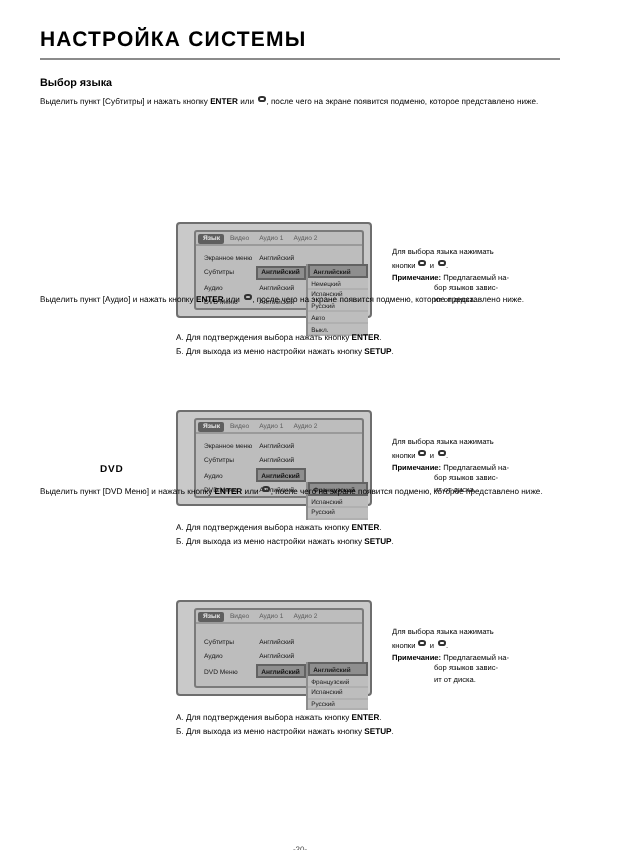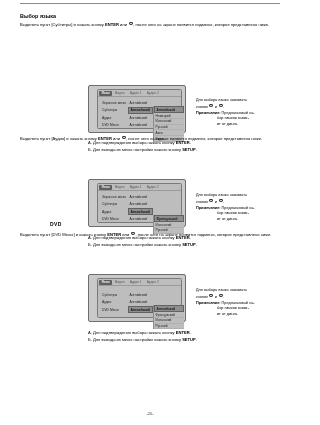--- a/index.html
+++ b/index.html
@@ -165,20 +165,21 @@
     text-align: center;
     font-size: 4px;
     color: #444;
   }
 </style>
 </head>
 <body>
 
 <div class="page">
 
+  <div class="title">НАСТРОЙКА СИСТЕМЫ</div>
   <div class="title-rule"></div>
 
   <div class="subhead">Выбор языка</div>
 
   <div class="para">
     <span>Выделить пункт [Субтитры] и нажать кнопку </span><b>ENTER</b><span> или </span><span class="glyph-ok"></span><span>, после чего на экране появится подменю, которое представлено ниже.</span>
   </div>
 
   <div class="osd-wrap">
     <div class="osd" style="top:57px;">

